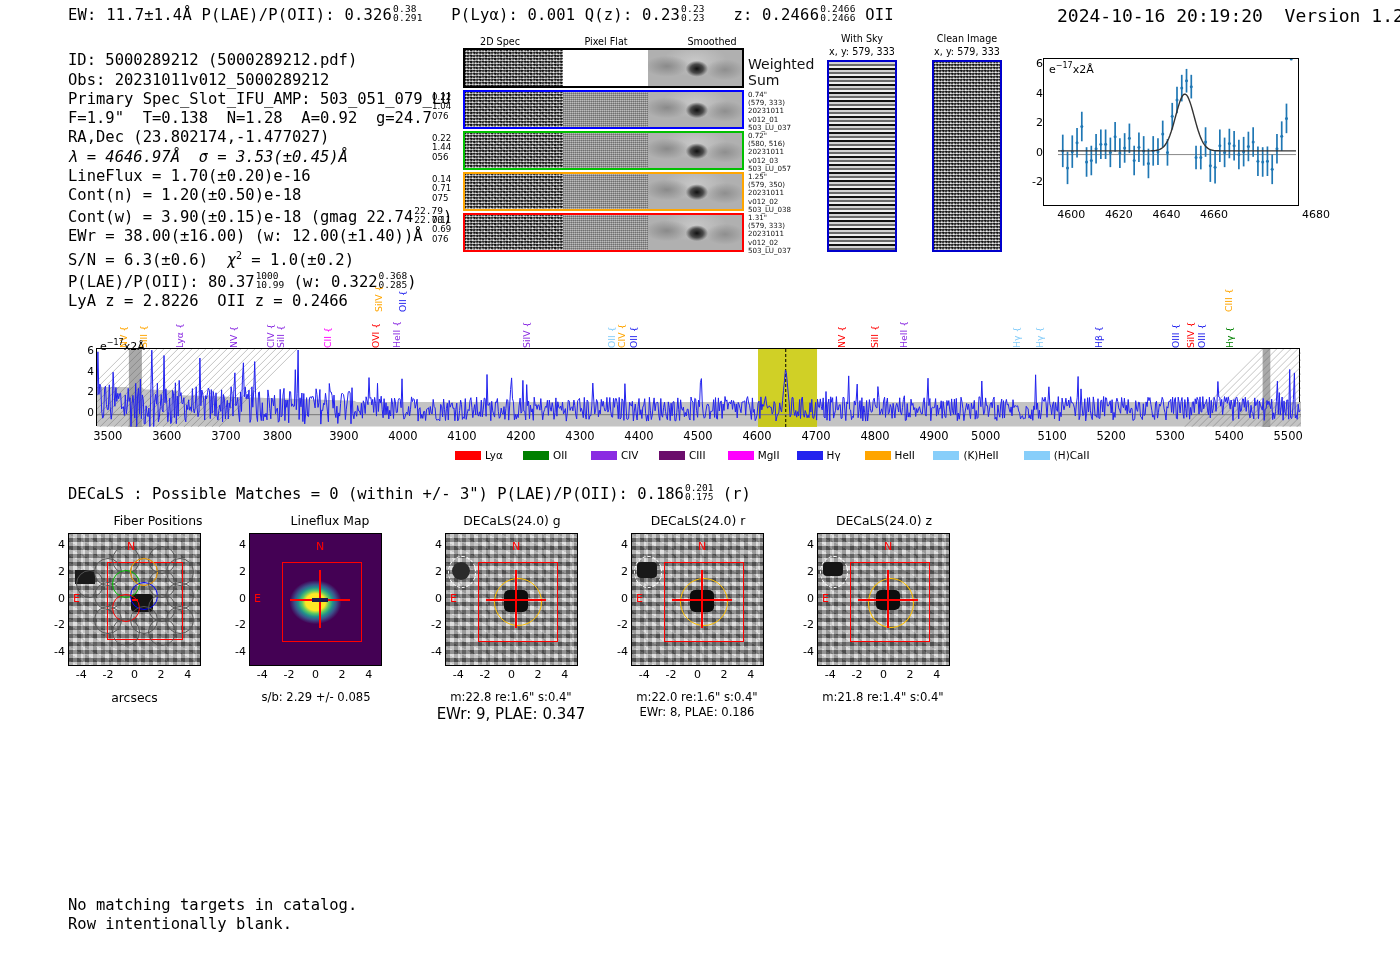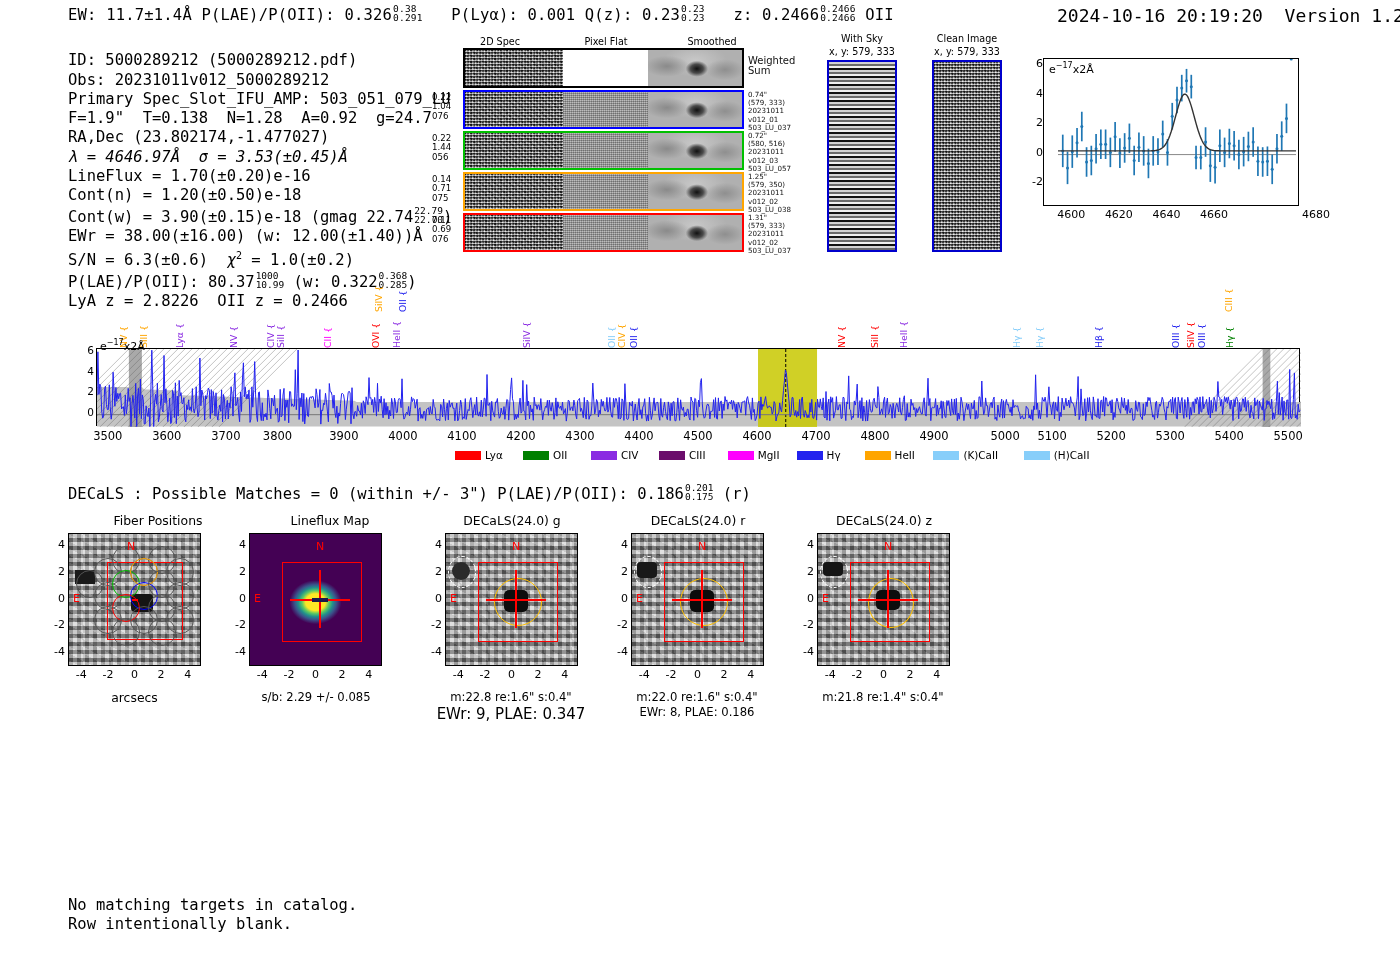--- a/index.html
+++ b/index.html
@@ -126,21 +126,21 @@
 <div class="ptitle" style="left:568px;top:36px;width:76px;">Pixel Flat</div>
 <div class="ptitle" style="left:672px;top:36px;width:80px;">Smoothed</div>
 
 <div class="specrow" style="left:463px;top:48px;width:281px;height:40px;border:2px solid #000;box-sizing:border-box;">
   <div class="panes">
     <div class="pane noise" style="width:98px;"></div>
     <div class="pane" style="width:85px;background:#fff;"></div>
     <div class="pane smoothblob" style="flex:1;"></div>
   </div>
 </div>
-<div class="sidelab" style="left:748px;top:56px;font-size:10px;line-height:10px;">Weighted
+<div class="sidelab" style="left:748px;top:56px;font-size:14px;line-height:16px;">Weighted
 Sum</div>
 
 <div class="specrow" style="left:463px;top:90px;width:281px;height:39px;border:2px solid #0000ff;box-sizing:border-box;">
   <div class="panes">
     <div class="pane noise" style="width:98px;"></div>
     <div class="pane noise-f" style="width:85px;"></div>
     <div class="pane smoothblob" style="flex:1;"></div>
   </div>
 </div>
 <div class="rowlab" style="left:432px;top:93px;">0.22
@@ -436,21 +436,21 @@
     <div class="tickl" style="left: 380.902px; top: 429px; width: 44px; text-align: center; font-size: 11.5px;">4000</div>
     <div class="tickl" style="left: 439.922px; top: 429px; width: 44px; text-align: center; font-size: 11.5px;">4100</div>
     <div class="tickl" style="left: 498.941px; top: 429px; width: 44px; text-align: center; font-size: 11.5px;">4200</div>
     <div class="tickl" style="left: 557.961px; top: 429px; width: 44px; text-align: center; font-size: 11.5px;">4300</div>
     <div class="tickl" style="left: 616.98px; top: 429px; width: 44px; text-align: center; font-size: 11.5px;">4400</div>
     <div class="tickl" style="left: 676px; top: 429px; width: 44px; text-align: center; font-size: 11.5px;">4500</div>
     <div class="tickl" style="left: 735.02px; top: 429px; width: 44px; text-align: center; font-size: 11.5px;">4600</div>
     <div class="tickl" style="left: 794.039px; top: 429px; width: 44px; text-align: center; font-size: 11.5px;">4700</div>
     <div class="tickl" style="left: 853.059px; top: 429px; width: 44px; text-align: center; font-size: 11.5px;">4800</div>
     <div class="tickl" style="left: 912.078px; top: 429px; width: 44px; text-align: center; font-size: 11.5px;">4900</div>
-    <div class="tickl" style="left: 971.098px; top: 429px; width: 44px; text-align: center; font-size: 11.5px; margin-left: 12px;">5000</div>
+    <div class="tickl" style="left: 971.098px; top: 429px; width: 44px; text-align: left; font-size: 11.5px;">5000</div>
     <div class="tickl" style="left: 1030.12px; top: 429px; width: 44px; text-align: center; font-size: 11.5px;">5100</div>
     <div class="tickl" style="left: 1089.14px; top: 429px; width: 44px; text-align: center; font-size: 11.5px;">5200</div>
     <div class="tickl" style="left: 1148.16px; top: 429px; width: 44px; text-align: center; font-size: 11.5px;">5300</div>
     <div class="tickl" style="left: 1207.18px; top: 429px; width: 44px; text-align: center; font-size: 11.5px;">5400</div>
     <div class="tickl" style="left: 1266.2px; top: 429px; width: 44px; text-align: center; font-size: 11.5px;">5500</div>
   </div>
 <div id="spec-legend">
     <div class="legsw" style="left: 455px; top: 451px; background: rgb(255, 0, 0);"></div>
     <div class="legitem" style="left: 485px; top: 449px;">Lyα</div>
     <div class="legsw" style="left: 523px; top: 451px; background: rgb(0, 128, 0);"></div>
@@ -459,21 +459,21 @@
     <div class="legitem" style="left: 621px; top: 449px;">CIV</div>
     <div class="legsw" style="left: 659px; top: 451px; background: rgb(107, 13, 107);"></div>
     <div class="legitem" style="left: 689px; top: 449px;">CIII</div>
     <div class="legsw" style="left: 727.8px; top: 451px; background: rgb(255, 0, 255);"></div>
     <div class="legitem" style="left: 757.8px; top: 449px;">MgII</div>
     <div class="legsw" style="left: 796.6px; top: 451px; background: rgb(34, 34, 238);"></div>
     <div class="legitem" style="left: 826.6px; top: 449px;">Hγ</div>
     <div class="legsw" style="left: 864.6px; top: 451px; background: rgb(255, 165, 0);"></div>
     <div class="legitem" style="left: 894.6px; top: 449px;">HeII</div>
     <div class="legsw" style="left: 933.4px; top: 451px; background: rgb(135, 206, 250);"></div>
-    <div class="legitem" style="left: 963.4px; top: 449px;">(K)CaII</div>
+    <div class="legitem" style="left: 963.4px; top: 449px;">(K)HeII</div>
     <div class="legsw" style="left: 1023.8px; top: 451px; background: rgb(135, 206, 250);"></div>
     <div class="legitem" style="left: 1053.8px; top: 449px;">(H)CaII</div>
   </div>
 
 <div class="abs mono" style="left:68px;top:483px;font-size:15.5px;white-space:nowrap;">
   <span>DECaLS : Possible Matches = 0 (within +/- 3")  P(LAE)/P(OII): 0.186</span><span class="frac"><span>0.201</span><br><span>0.175</span></span> <span>(r)</span>
 </div>
 
 <div class="cap" style="left:68px;top:513px;width:180px;">Fiber Positions</div>
 <div class="cut imgnoise" style="left:68px;top:533px;width:133px;height:133px;">

